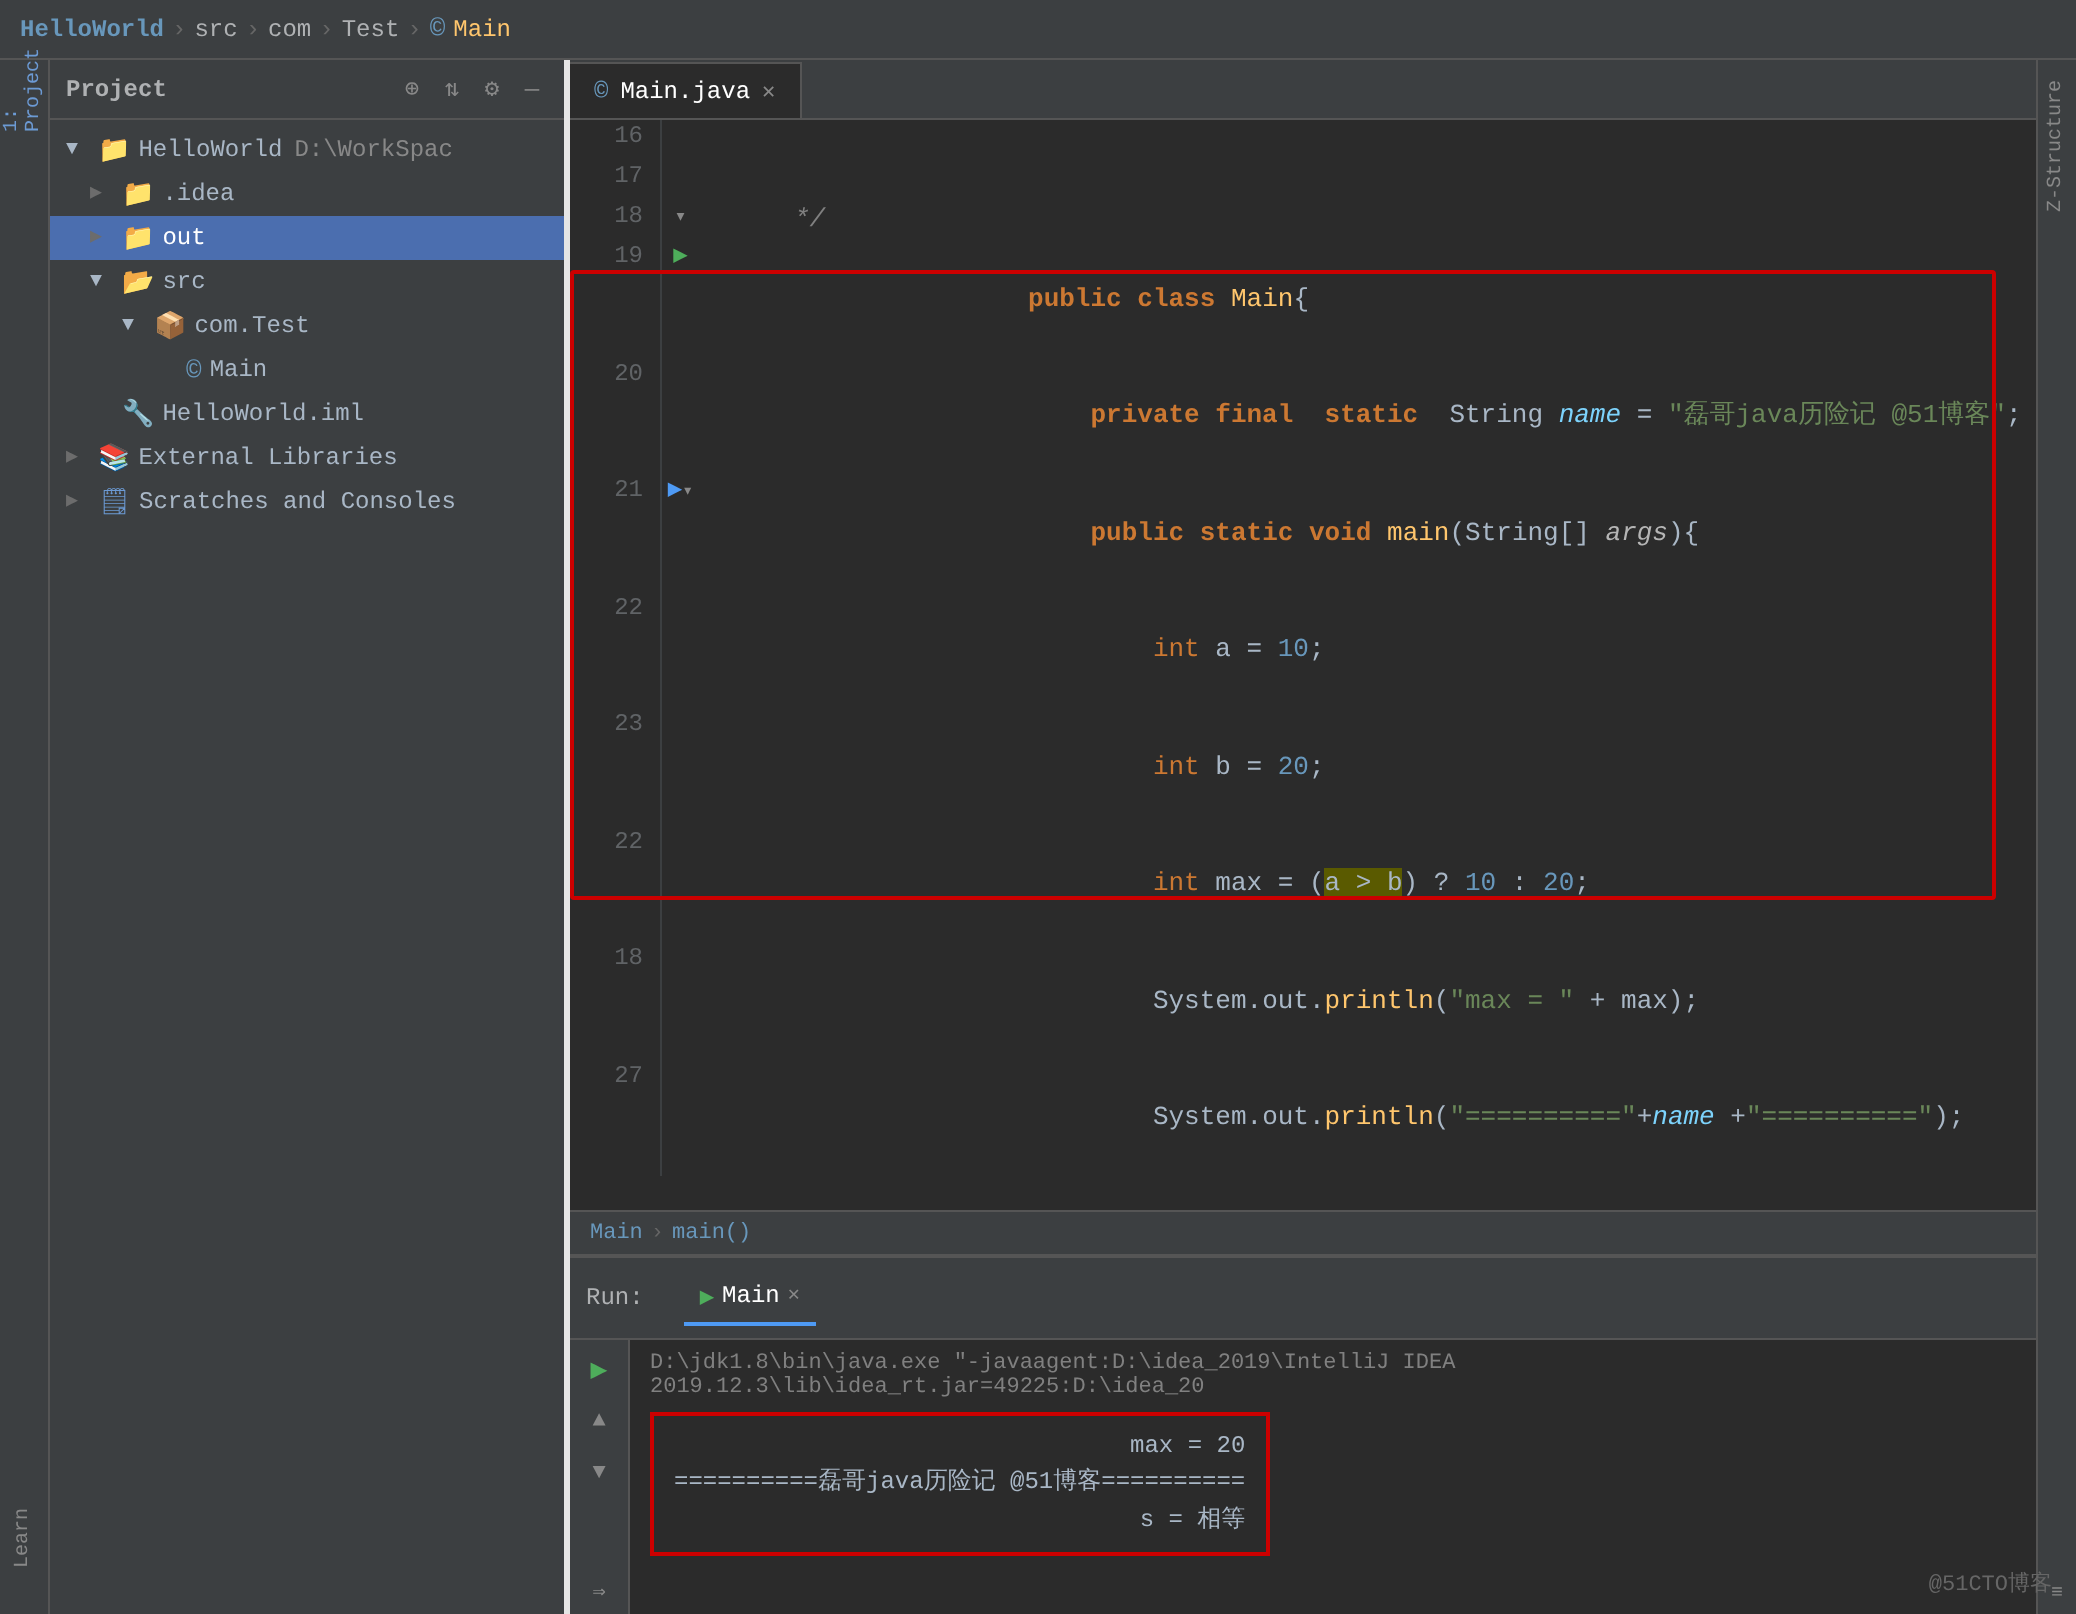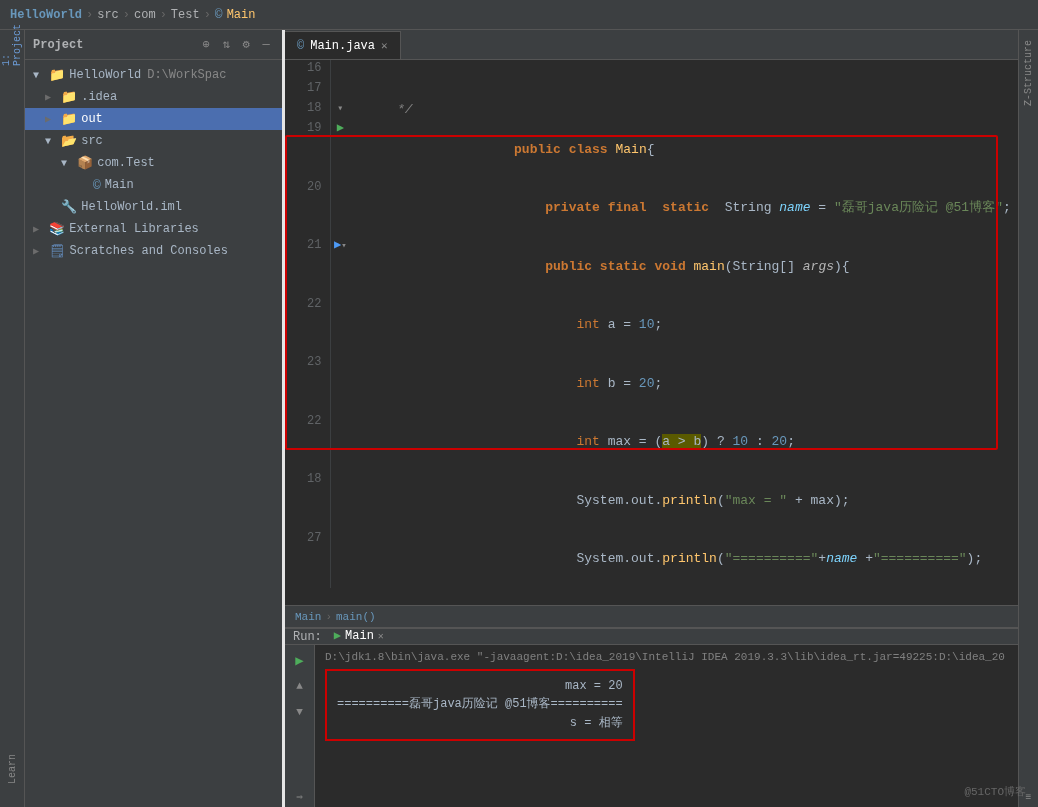--- a/index.html
+++ b/index.html
@@ -261,26 +261,26 @@
 
     
     .run-panel {
       height: 180px;
       background: #2b2b2b;
       border-top: 2px solid #555;
       display: flex;
       flex-direction: column;
     }
     .run-panel-header {
-      height: 16px;
+      height: 41px;
       background: #3c3f41;
       display: flex;
       align-items: center;
       padding: 0 8px;
-      gap: 4px;
+      gap: 20px;
       border-bottom: 1px solid #555;
       font-size: 12px;
       color: #afb1b3;
     }
     .run-tab {
       display: flex;
       align-items: center;
       gap: 4px;
       padding: 0 8px;
       height: 28px;
@@ -583,21 +583,21 @@
       </div>
       <div class="run-content">
         <div class="run-sidebar">
           <div class="run-btn arrow">▶</div>
           <div class="run-btn" style="color:#888;font-size:11px">▲</div>
           <div class="run-btn" style="color:#888;font-size:11px">▼</div>
           <div style="flex:1"></div>
           <div class="run-btn" style="color:#888;font-size:11px">⇒</div>
         </div>
         <div class="run-output">
-          <div class="cmd-line">D:\jdk1.8\bin\java.exe "-javaagent:D:\idea_2019\IntelliJ IDEA 2019.3.3\lib\idea_rt.jar=49225:D:\idea_20</div>
+          <div class="cmd-line">D:\jdk1.8\bin\java.exe "-javaagent:D:\idea_2019\IntelliJ IDEA 2019.12.3\lib\idea_rt.jar=49225:D:\idea_20</div>
           <div style="border: 2px solid #cc0000; padding: 6px 10px; display:inline-block; min-width:300px; margin-top:2px;">
             <div class="run-output-line">max = 20</div>
             <div class="run-output-line">==========磊哥java历险记 @51博客==========</div>
             <div class="run-output-line">s = 相等</div>
           </div>
         </div>
       </div>
     </div>
   </div>
 

